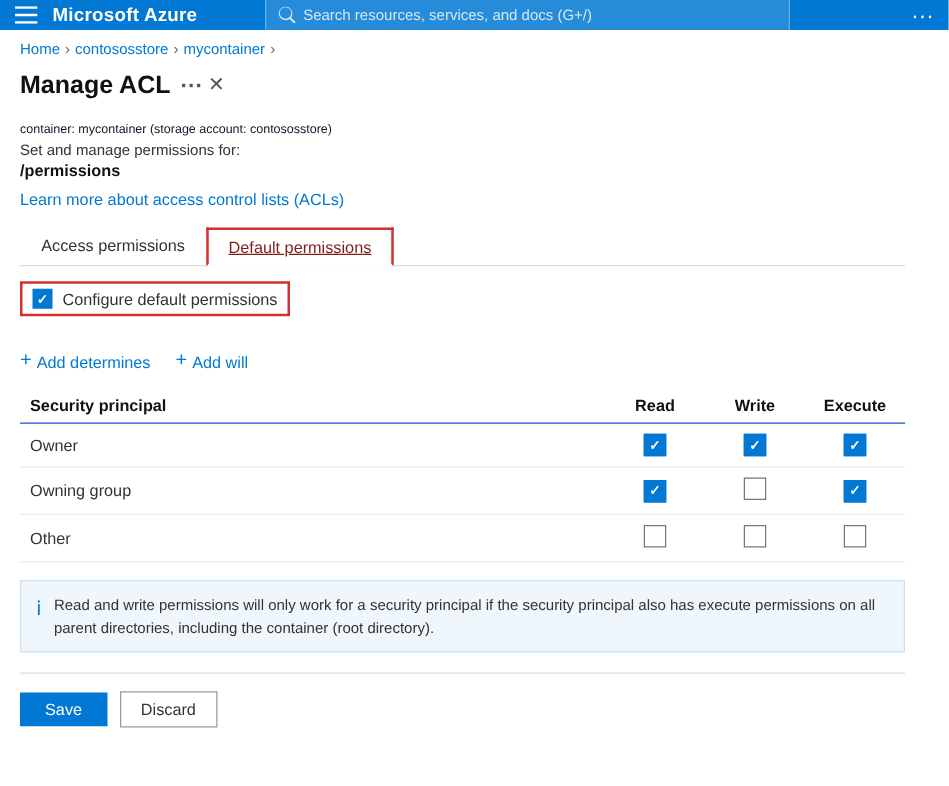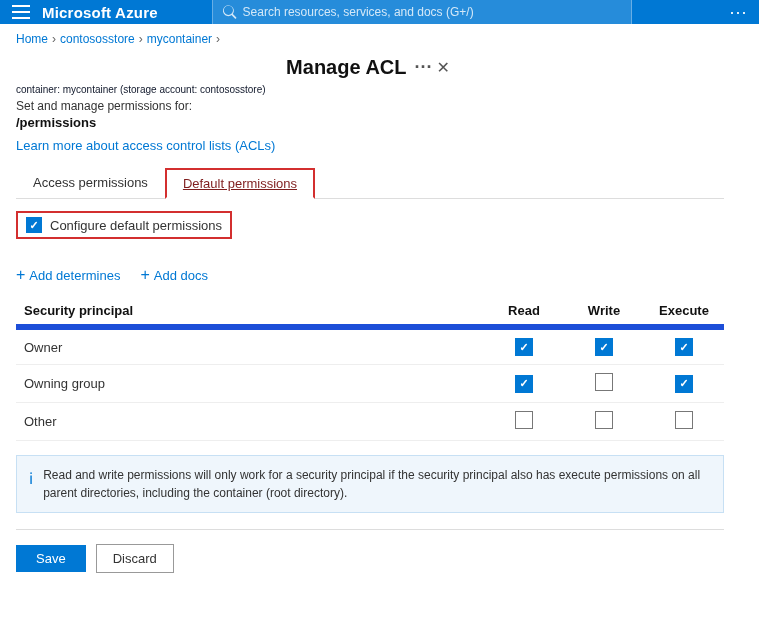--- a/index.html
+++ b/index.html
@@ -70,22 +70,22 @@
 
     
     .panel {
       padding: 0 16px 16px 16px;
       max-width: 740px;
     }
 
     .panel-header {
       display: flex;
       align-items: center;
-      justify-content: center;
-      margin-bottom: 3px;
+      justify-content: flex-start;
+      margin-bottom: 16px;
     }
     .panel-title {
       font-size: 20px;
       font-weight: 600;
       color: #111;
       display: flex;
       align-items: center;
       gap: 8px;
     }
     .panel-title-dots {
@@ -214,21 +214,21 @@
       width: 100%;
       border-collapse: collapse;
       margin-bottom: 14px;
     }
     .perm-table th {
       text-align: left;
       font-size: 13px;
       font-weight: 600;
       padding: 6px 8px;
       color: #111;
-      border-bottom: 6px solid #1d4ed8;
+      border-bottom: 1px solid #1d4ed8;
     }
     .perm-table th:not(:first-child) {
       text-align: center;
       width: 80px;
     }
     .perm-table td {
       padding: 8px 8px;
       border-bottom: 1px solid #eee;
       font-size: 13px;
     }
@@ -382,21 +382,21 @@
   </div>
 
   
   <div class="action-buttons">
     <button class="action-btn">
       <span class="plus">+</span>
       <span>Add determines</span>
     </button>
     <button class="action-btn">
       <span class="plus">+</span>
-      <span>Add docs</span>
+      <span>Add will</span>
     </button>
   </div>
 
   
   <table class="perm-table">
     <thead>
       <tr>
         <th>Security principal</th>
         <th>Read</th>
         <th>Write</th>

